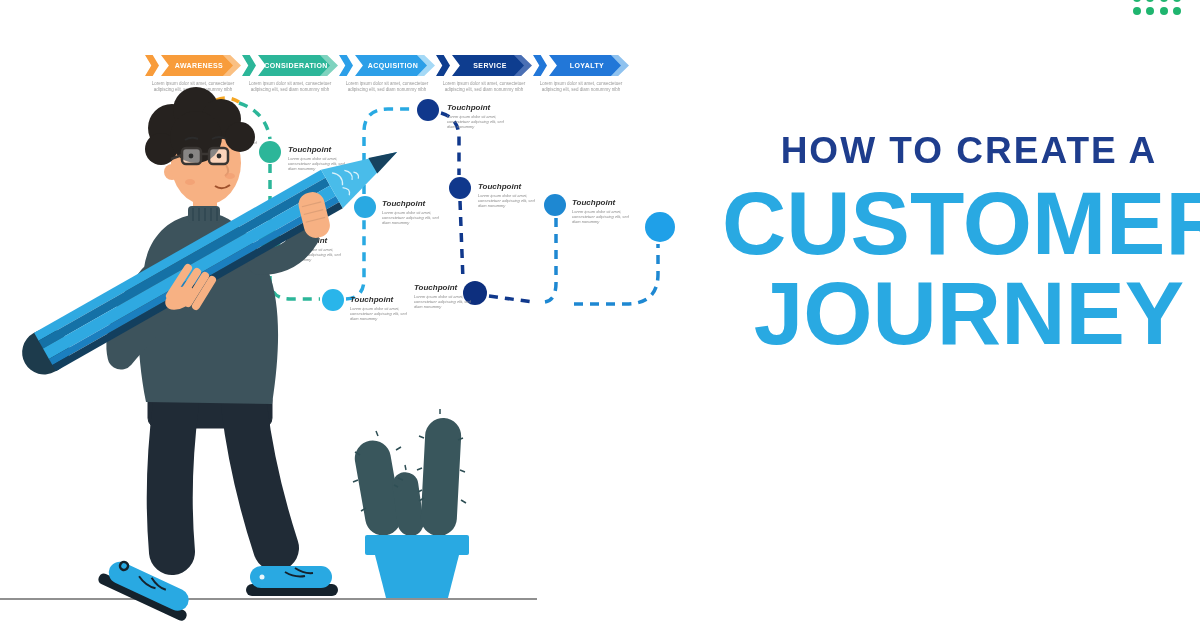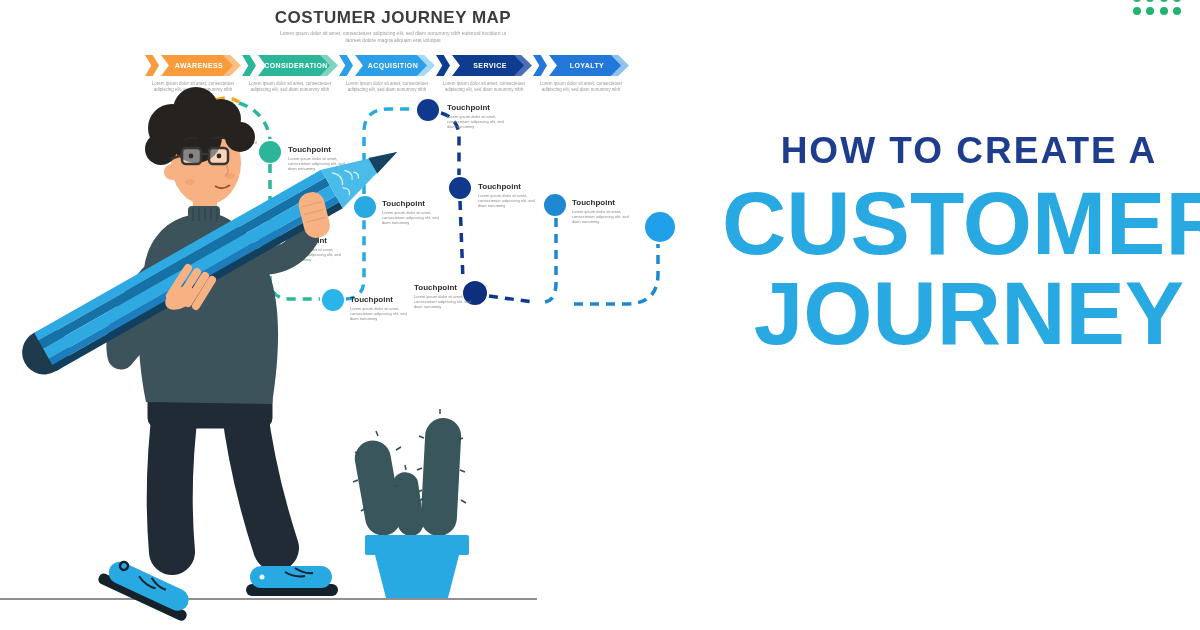--- a/index.html
+++ b/index.html
@@ -19,21 +19,21 @@
   .stage .tip { position:absolute; left:72px; top:0; width:24px; height:21px;
     clip-path:polygon(0% 0%,55% 0%,100% 50%,55% 100%,0% 100%,45% 50%); }
   .stage .banner { position:absolute; left:16px; top:0; width:72px; height:21px;
     clip-path:polygon(0% 0%,86% 0%,100% 50%,86% 100%,0% 100%,11% 50%);
     display:flex; align-items:center; justify-content:center; }
   .stage .banner span { color:#fff; font-size:7px; font-weight:bold; letter-spacing:.4px; padding-left:4px; }
   .stage .sdesc { position:absolute; left:2px; top:26px; width:92px; height:13px; overflow:hidden;
     font-size:4.5px; line-height:1.35; color:#999; text-align:center; }
 
   
-  .tp { position:absolute; z-index:3; }
+  .tp { position:absolute; z-index:3;font-style:italic; }
   .tp .tp-label { font-size:8px; font-weight:bold; color:#2E2E2E; }
   .tp .tp-desc { margin-top:2px; width:58px; font-size:4px; line-height:1.3; color:#8a8a8a; }
 
   
   #path-svg { position:absolute; left:0; top:0; z-index:2; }
   #figure-svg { position:absolute; left:0; top:0; z-index:4; }
 
   
   #headline { position:absolute; left:722px; top:130px; width:494px; text-align:center; z-index:5; }
   #headline-line1 { font-size:37px; font-weight:900; letter-spacing:2px; line-height:42px; }
@@ -43,24 +43,20 @@
 
   
   #corner-dots { position:absolute; left:1133px; top:-6px; width:58px; height:22px; z-index:5; }
   #corner-dots .dot { position:absolute; width:8px; height:8px; border-radius:50%; }
 </style>
 </head>
 <body>
 
 <div id="page">
 
-  <div id="map-title-block">
-    <div id="map-title">COSTUMER JOURNEY MAP</div>
-    <div id="map-subtitle">Lorem ipsum dolor sit amet, consectetuer adipiscing elit, sed diam nonummy nibh euismod tincidunt ut laoreet dolore magna aliquam erat volutpat</div>
-  </div>
 
   <div id="stages">
       <div class="stage" style="left: 145px;">
         <div class="chev" style="background: rgb(248, 156, 59);"></div>
         <div class="tip" style="background: rgb(250, 192, 131);"></div>
         <div class="banner" style="background: rgb(248, 156, 59);">
           <span>AWARENESS</span>
         </div>
         <div class="sdesc">Lorem ipsum dolor sit amet, consectetuer adipiscing elit, sed diam nonummy nibh</div>
       </div>

